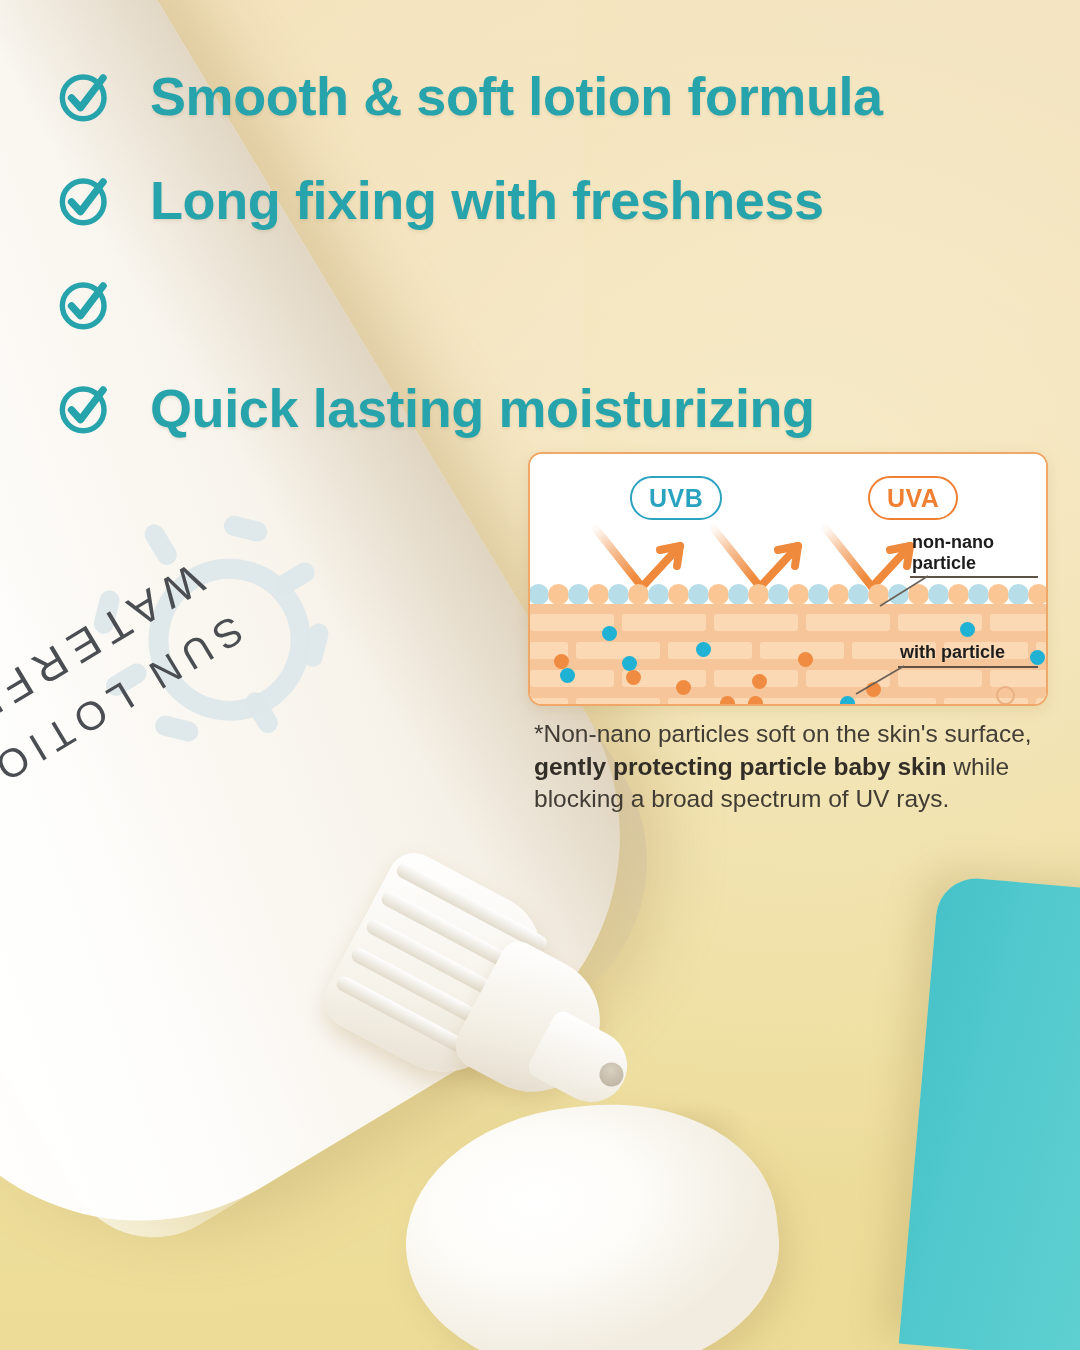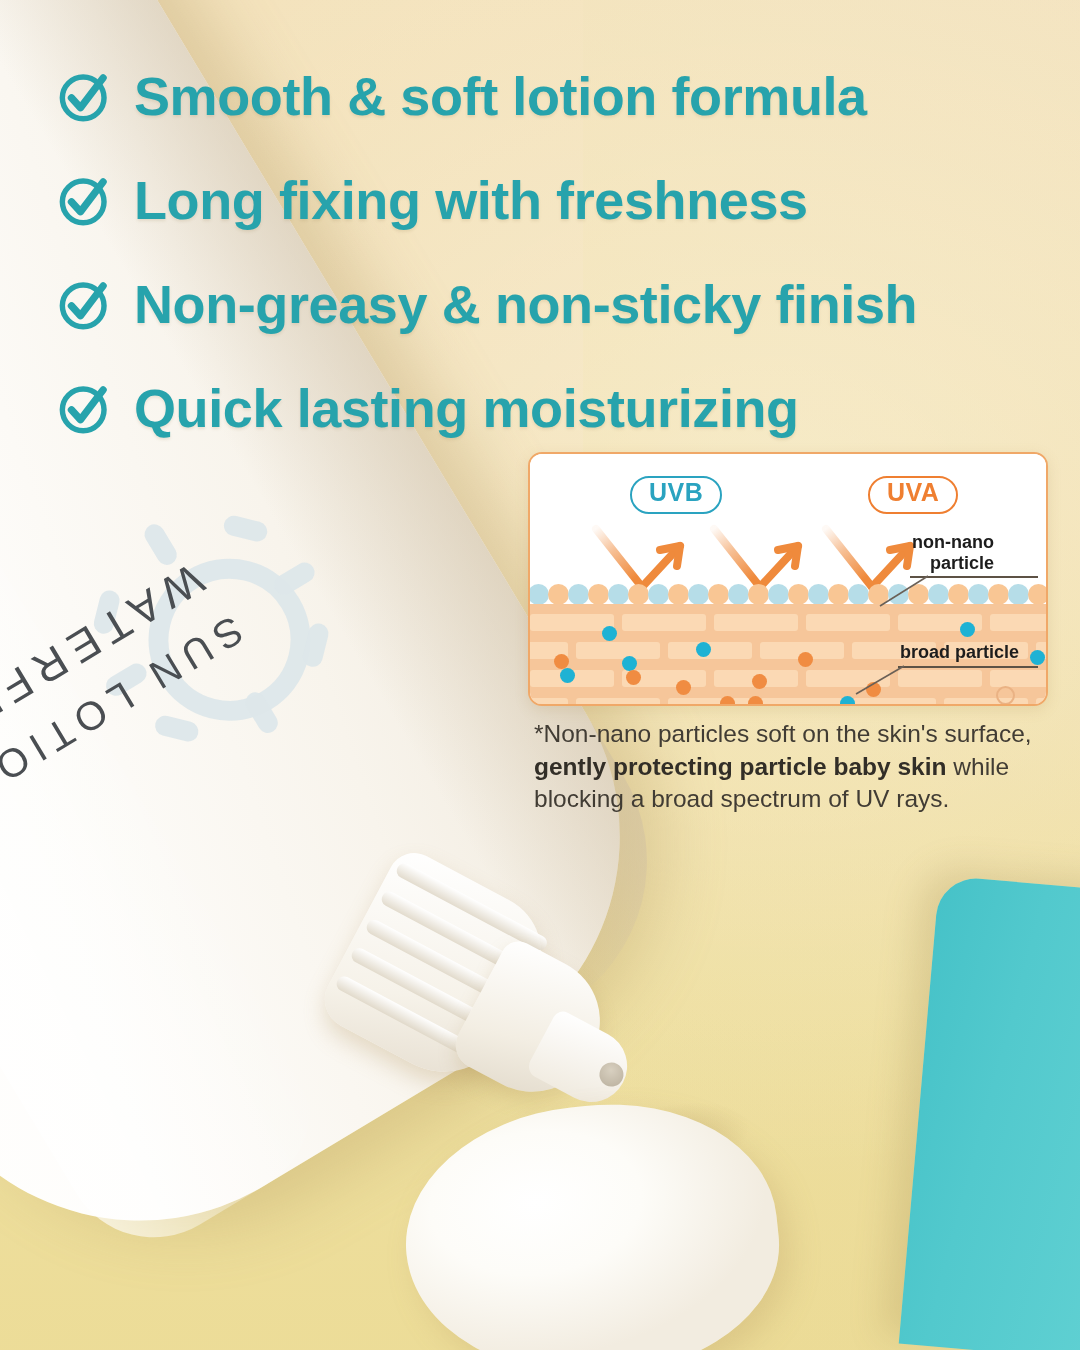--- a/index.html
+++ b/index.html
@@ -122,21 +122,21 @@
     background:linear-gradient(100deg,#46c2c8 0%,#52c9cd 40%,#5fd0d2 100%);
     border-radius:40px 12px 0 0;
     transform:rotate(5deg);
     transform-origin:100% 100%;
     box-shadow:-18px -8px 34px rgba(150,126,70,.22);
   }
 
   
   .benefits{position:absolute;left:56px;top:44px;width:980px;}
   .benefit{
-    display:flex;align-items:center;gap:20px;
+    display:flex;align-items:center;gap:36px;
     height:104px;
   }
   .check{flex:0 0 auto;width:58px;height:58px;display:block;}
   .benefit-text{
     color:#27a3ac;
     font-family:"Liberation Sans", sans-serif;
     font-weight:bold;
     font-size:54px;
     letter-spacing:-.4px;
     white-space:nowrap;
@@ -149,21 +149,21 @@
     background:#ffffff;
     border:2px solid #f0a868;
     border-radius:14px;
     overflow:hidden;
     box-shadow:0 4px 14px rgba(170,140,80,.18);
   }
   .panel-sky{position:absolute;left:0;top:0;right:0;height:141px;background:#fff;}
 
   .tag{
     position:absolute;
-    padding:1px 17px 5px;
+    padding:7px 17px 5px;
     border-radius:22px;
     font-weight:bold;font-size:25px;letter-spacing:.5px;
     background:#fff;
     font-family:"Liberation Sans", sans-serif;
     line-height:1.1;
   }
   .tag-uvb{left:100px;top:22px;color:#2aa3c0;border:2.5px solid #2aa3c0;}
   .tag-uva{left:338px;top:22px;color:#ef7f31;border:2.5px solid #ef7f31;text-align:right;}
 
   .arrows{position:absolute;left:0;top:0;width:516px;height:160px;}
@@ -184,21 +184,20 @@
   .np{position:absolute;width:15px;height:15px;border-radius:50%;}
   .np.blue{background:#1fb2d4;}
   .np.orange{background:#f08c42;}
   .np.hollow{background:transparent;border:2px solid #eab284;}
 
   .lbl{
     position:absolute;
     font-family:"Liberation Sans", sans-serif;
     font-weight:bold;font-size:18px;line-height:1.15;
     color:#1d1d1d;
-    text-align:right;
   }
   .lbl-nonnano{left:382px;top:78px;}
   .lbl-nano{left:370px;top:188px;}
   .lbl-rule{position:absolute;height:2px;background:#5d5245;}
 
   
   .caption{
     position:absolute;left:534px;top:718px;width:510px;
     font-family:"Liberation Sans", sans-serif;
     font-size:24.5px;line-height:1.33;color:#413c34;
@@ -268,21 +267,20 @@
         <path d="M17 34 L27 45 L52 12" fill="none" stroke="#27a3ac" stroke-width="8" stroke-linecap="round" stroke-linejoin="round"></path>
       </svg>
       <span class="benefit-text">Long fixing with freshness</span>
     </div>
 
     <div class="benefit">
       <svg class="check" viewBox="0 0 64 64">
         <circle cx="30" cy="34" r="23" fill="none" stroke="#27a3ac" stroke-width="6"></circle>
         <path d="M17 34 L27 45 L52 12" fill="none" stroke="#27a3ac" stroke-width="8" stroke-linecap="round" stroke-linejoin="round"></path>
       </svg>
-      <span class="benefit-text">Non-greasy &amp; non-sticky finish</span>
     </div>
 
     <div class="benefit">
       <svg class="check" viewBox="0 0 64 64">
         <circle cx="30" cy="34" r="23" fill="none" stroke="#27a3ac" stroke-width="6"></circle>
         <path d="M17 34 L27 45 L52 12" fill="none" stroke="#27a3ac" stroke-width="8" stroke-linecap="round" stroke-linejoin="round"></path>
       </svg>
       <span class="benefit-text">Quick lasting moisturizing</span>
     </div>
 
@@ -402,21 +400,21 @@
 
     <div class="lbl lbl-nonnano">
       <span>non-nano</span><br>
       <span>particle</span>
     </div>
     <div class="lbl-rule" style="left:380px;top:122px;width:128px;"></div>
     <svg style="position:absolute;left:340px;top:120px;width:60px;height:34px;" viewBox="0 0 60 34">
       <path d="M58 2 L10 32" stroke="#6a6056" stroke-width="1.6" fill="none"></path>
     </svg>
 
-    <div class="lbl lbl-nano">broad particle</div>
+    <div class="lbl lbl-nano">with particle</div>
     <div class="lbl-rule" style="left:368px;top:212px;width:140px;"></div>
     <svg style="position:absolute;left:318px;top:210px;width:58px;height:32px;" viewBox="0 0 58 32">
       <path d="M56 2 L8 30" stroke="#6a6056" stroke-width="1.6" fill="none"></path>
     </svg>
   </div>
 
   <div class="caption">
     <span>*Non-nano particles soft on the skin's surface, </span><b>gently protecting particle baby skin</b><span> while blocking a broad spectrum of UV rays.</span>
   </div>
 

